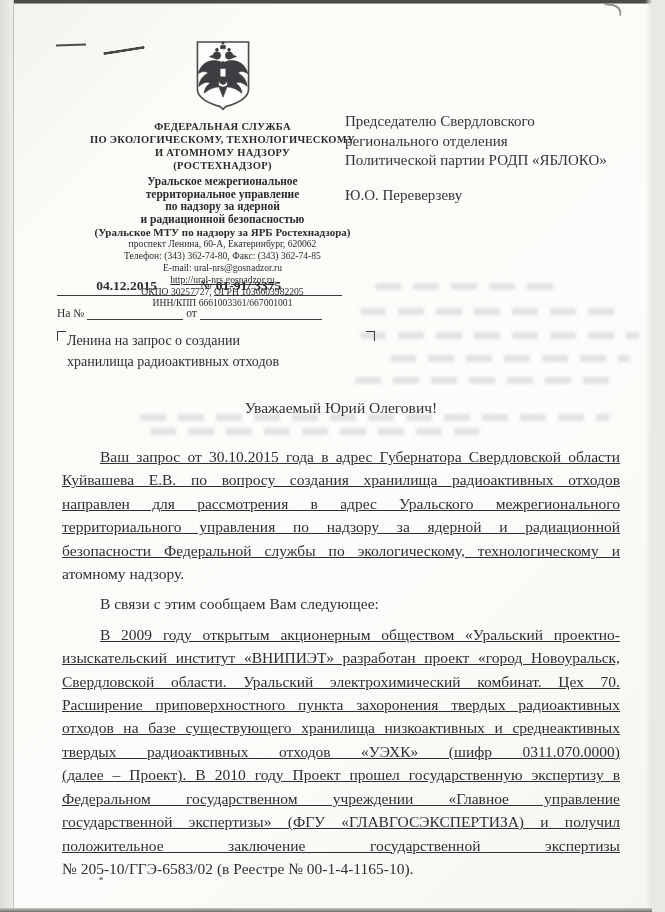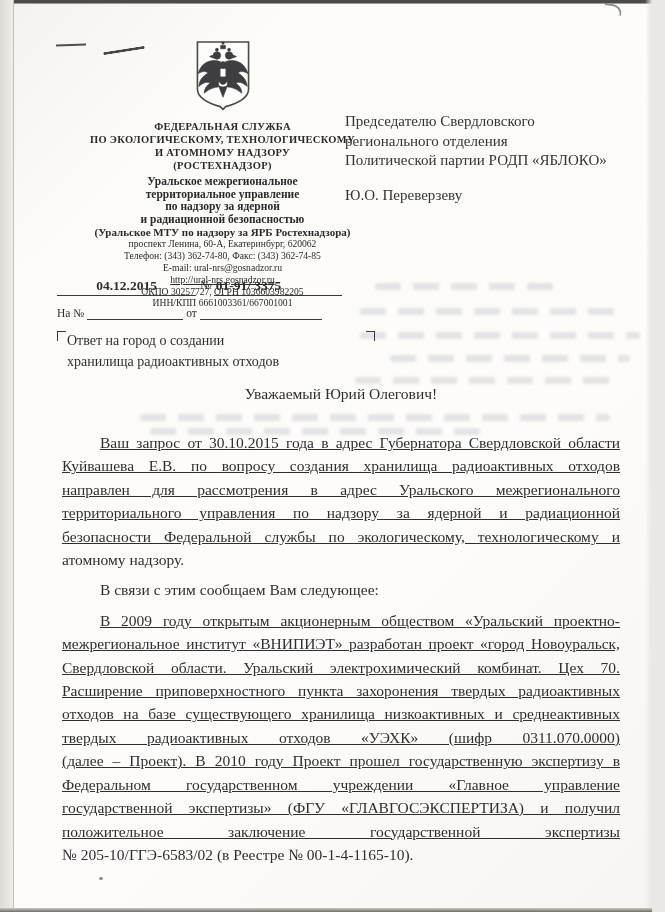--- a/index.html
+++ b/index.html
@@ -42,21 +42,21 @@
   .u-num{width:127px;text-align:left;padding:0 0 1px 2px;}
   .ref-row2{display:flex;align-items:center;font-size:11.5px;margin-top:9px;}
   .na-label{padding-right:3px;}
   .u-blank1{width:96px;height:14px;}
   .ot-label{padding:0 3px;}
   .u-blank2{width:122px;height:14px;}
   .subject{position:relative;margin-top:8px;padding:2px 0 0 10px;font-size:14px;line-height:21px;width:290px;}
   .corner-l{position:absolute;left:0;top:3px;width:8px;height:9px;border-left:1.3px solid #3a3a3e;border-top:1.3px solid #3a3a3e;}
   .corner-r{position:absolute;right:-18px;top:3px;width:8px;height:9px;border-right:1.3px solid #3a3a3e;border-top:1.3px solid #3a3a3e;}
   
-  .letter-body{position:absolute;left:62px;top:382px;width:558px;font-size:15.5px;color:#2f2f33;}
+  .letter-body{position:absolute;left:62px;top:396px;width:558px;font-size:15.5px;color:#2f2f33;}
   .salutation{text-align:center;line-height:23px;margin-bottom:26px;}
   .ln{line-height:23.4px;text-align:justify;text-align-last:justify;white-space:normal;text-decoration:underline;}
   .ln-last{line-height:23.4px;text-align:left;text-align-last:left;}
   .indent{text-indent:38px;}
   .para{margin:0;}
   .para-gap{margin-top:7px;}
 </style>
 </head>
 <body>
 
@@ -135,21 +135,21 @@
     </div>
     <div class="ref-row2">
       <span class="na-label">На №</span>
       <span class="u u-blank1"></span>
       <span class="ot-label">от</span>
       <span class="u u-blank2"></span>
     </div>
     <div class="subject">
       <span class="corner-l"></span>
       <span class="corner-r"></span>
-      <div>Ответ на город о создании</div>
+      <div>Ленина на запрос о создании</div>
       <div>хранилища радиоактивных отходов</div>
     </div>
   </div>
 
   <div class="letter-body">
     <div class="salutation">Уважаемый Юрий Олегович!</div>
 
     <div class="para">
       <div class="ln indent">Ваш запрос от 30.10.2015 года в адрес Губернатора Свердловской области</div>
       <div class="ln">Куйвашева Е.В. по вопросу создания хранилища радиоактивных отходов</div>
@@ -158,21 +158,21 @@
       <div class="ln">безопасности Федеральной службы по экологическому, технологическому и</div>
       <div class="ln-last">атомному надзору.</div>
     </div>
 
     <div class="para para-gap">
       <div class="ln-last indent">В связи с этим сообщаем Вам следующее:</div>
     </div>
 
     <div class="para para-gap">
       <div class="ln indent">В 2009 году открытым акционерным обществом «Уральский проектно-</div>
-      <div class="ln">межрегиональное институт «ВНИПИЭТ» разработан проект «город Новоуральск,</div>
+      <div class="ln">изыскательский институт «ВНИПИЭТ» разработан проект «город Новоуральск,</div>
       <div class="ln">Свердловской области. Уральский электрохимический комбинат. Цех 70.</div>
       <div class="ln">Расширение приповерхностного пункта захоронения твердых радиоактивных</div>
       <div class="ln">отходов на базе существующего хранилища низкоактивных и среднеактивных</div>
       <div class="ln">твердых радиоактивных отходов «УЭХК» (шифр 0311.070.0000)</div>
       <div class="ln">(далее – Проект). В 2010 году Проект прошел государственную экспертизу в</div>
       <div class="ln">Федеральном государственном учреждении «Главное управление</div>
       <div class="ln">государственной экспертизы» (ФГУ «ГЛАВГОСЭКСПЕРТИЗА) и получил</div>
       <div class="ln">положительное заключение государственной экспертизы</div>
       <div class="ln-last">№ 205-10/ГГЭ-6583/02 (в Реестре № 00-1-4-1165-10).</div>
     </div>

